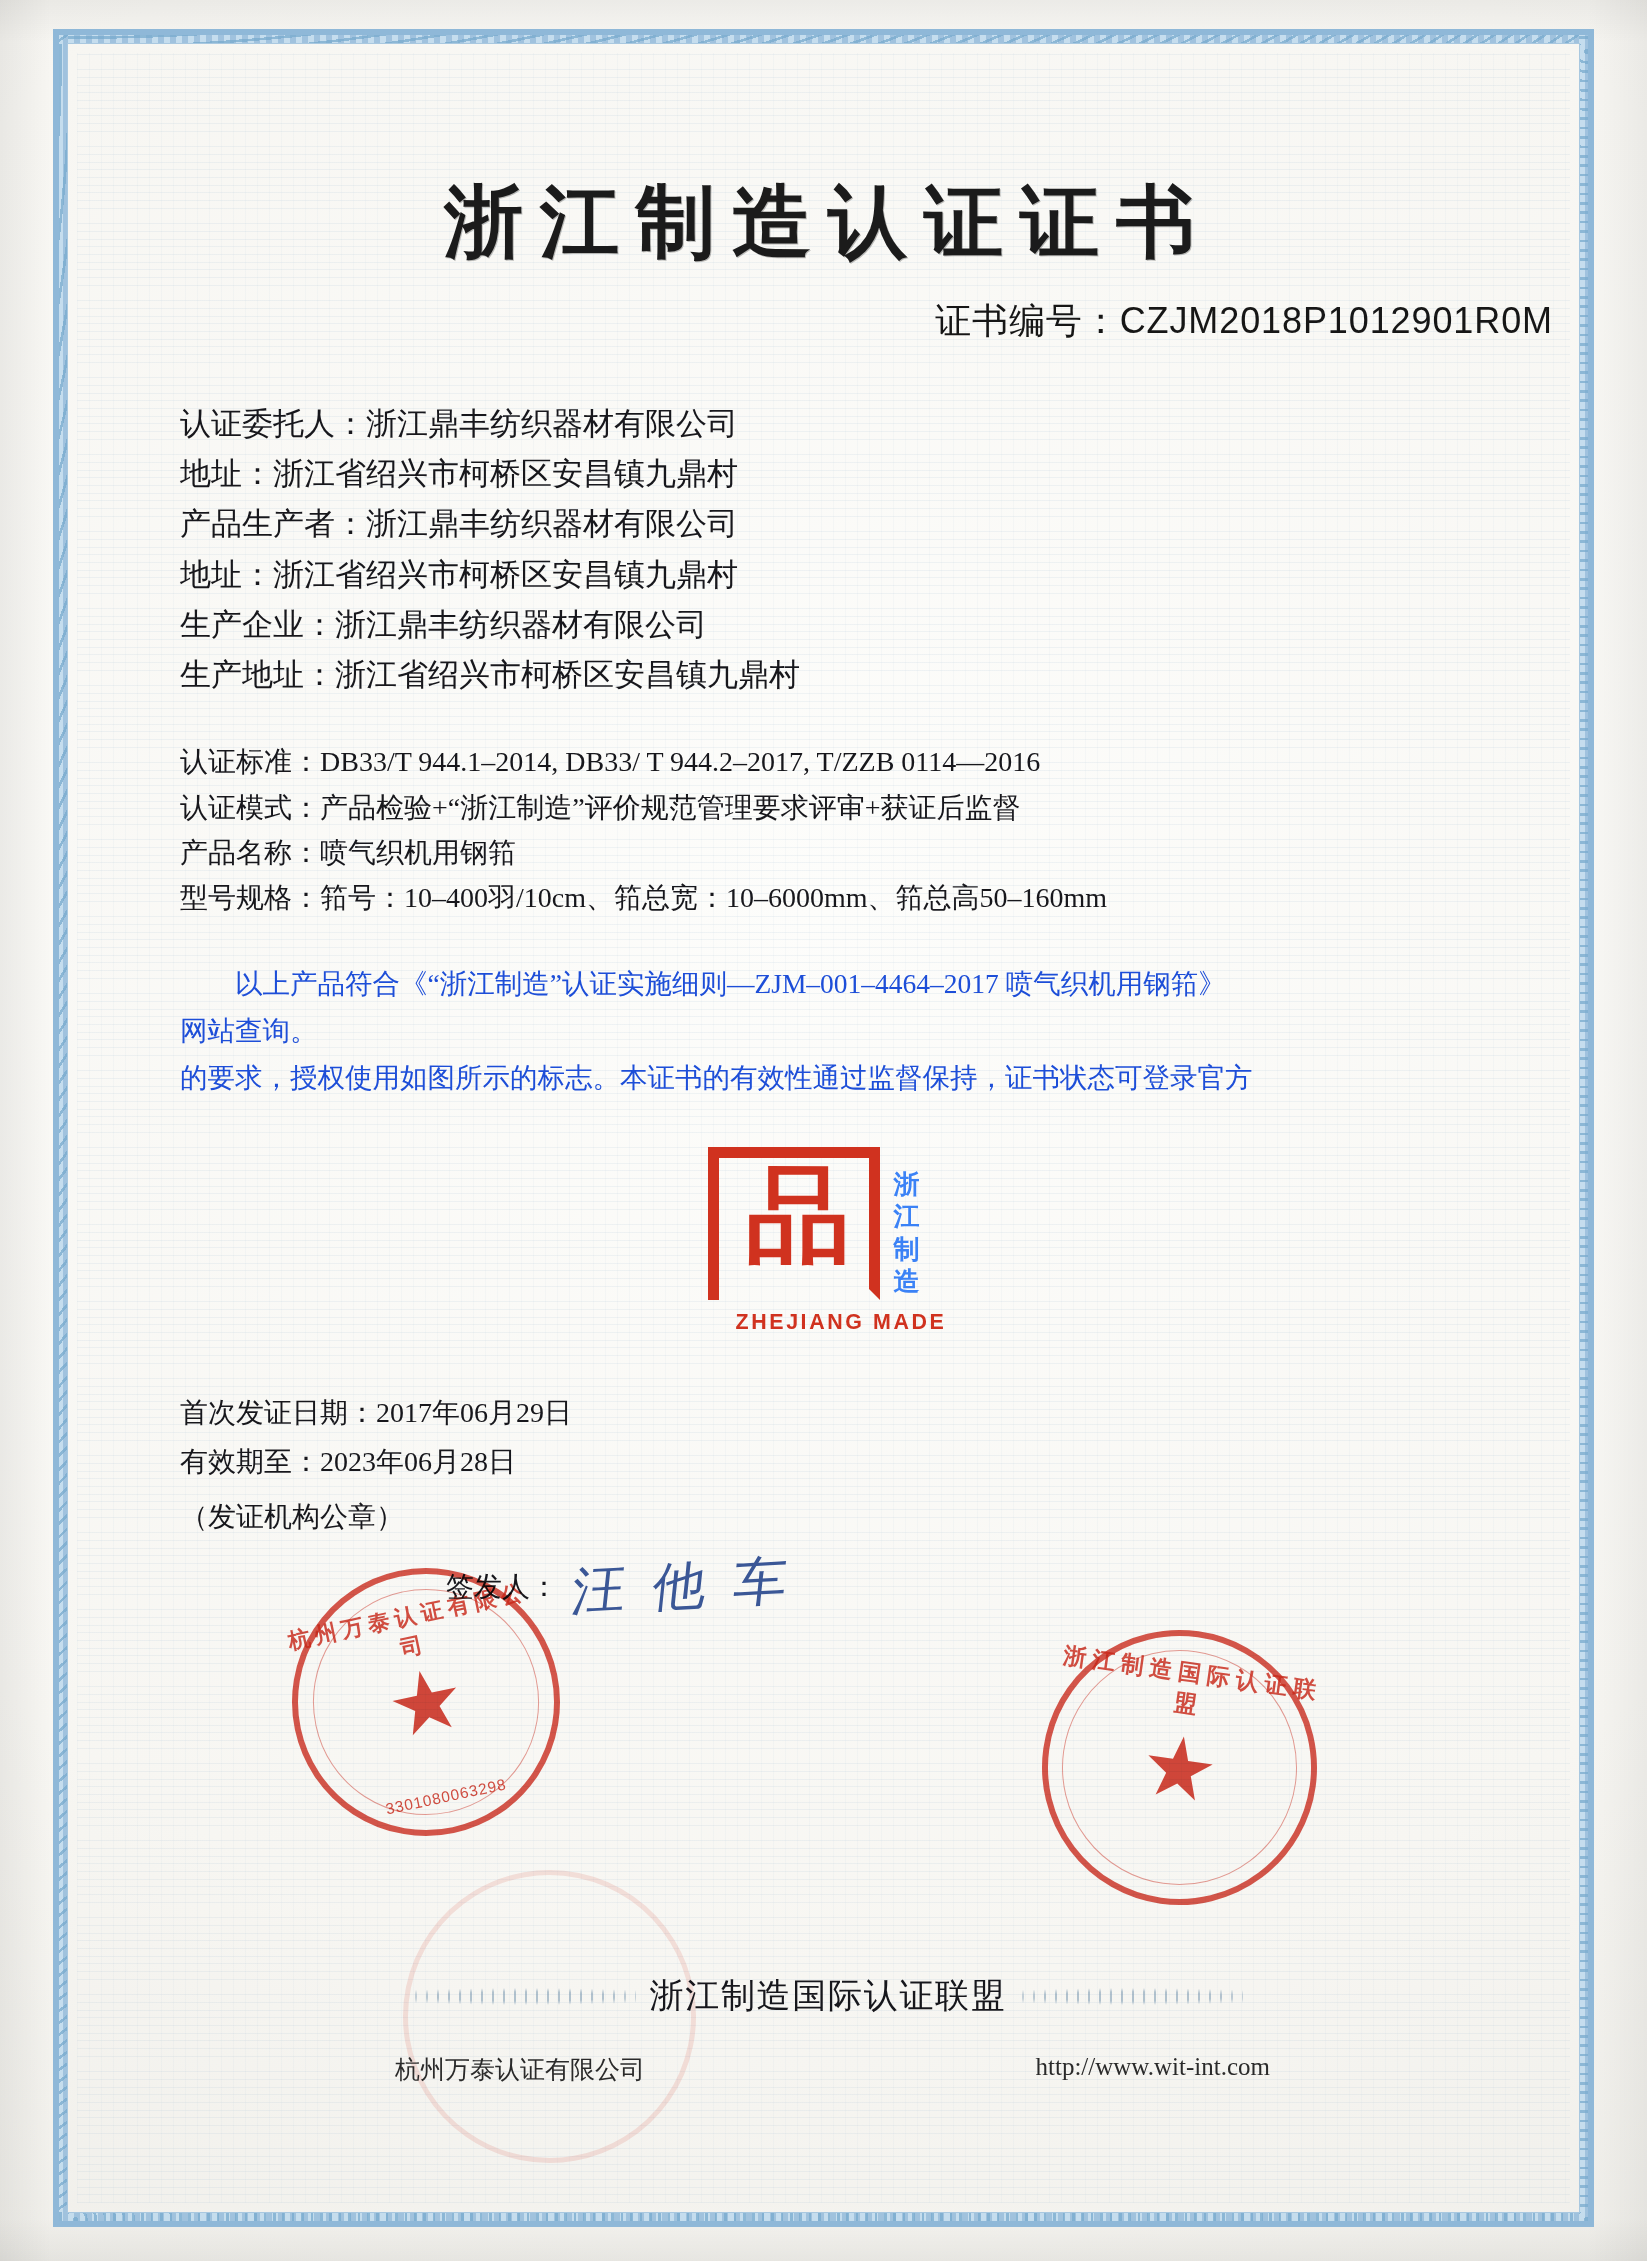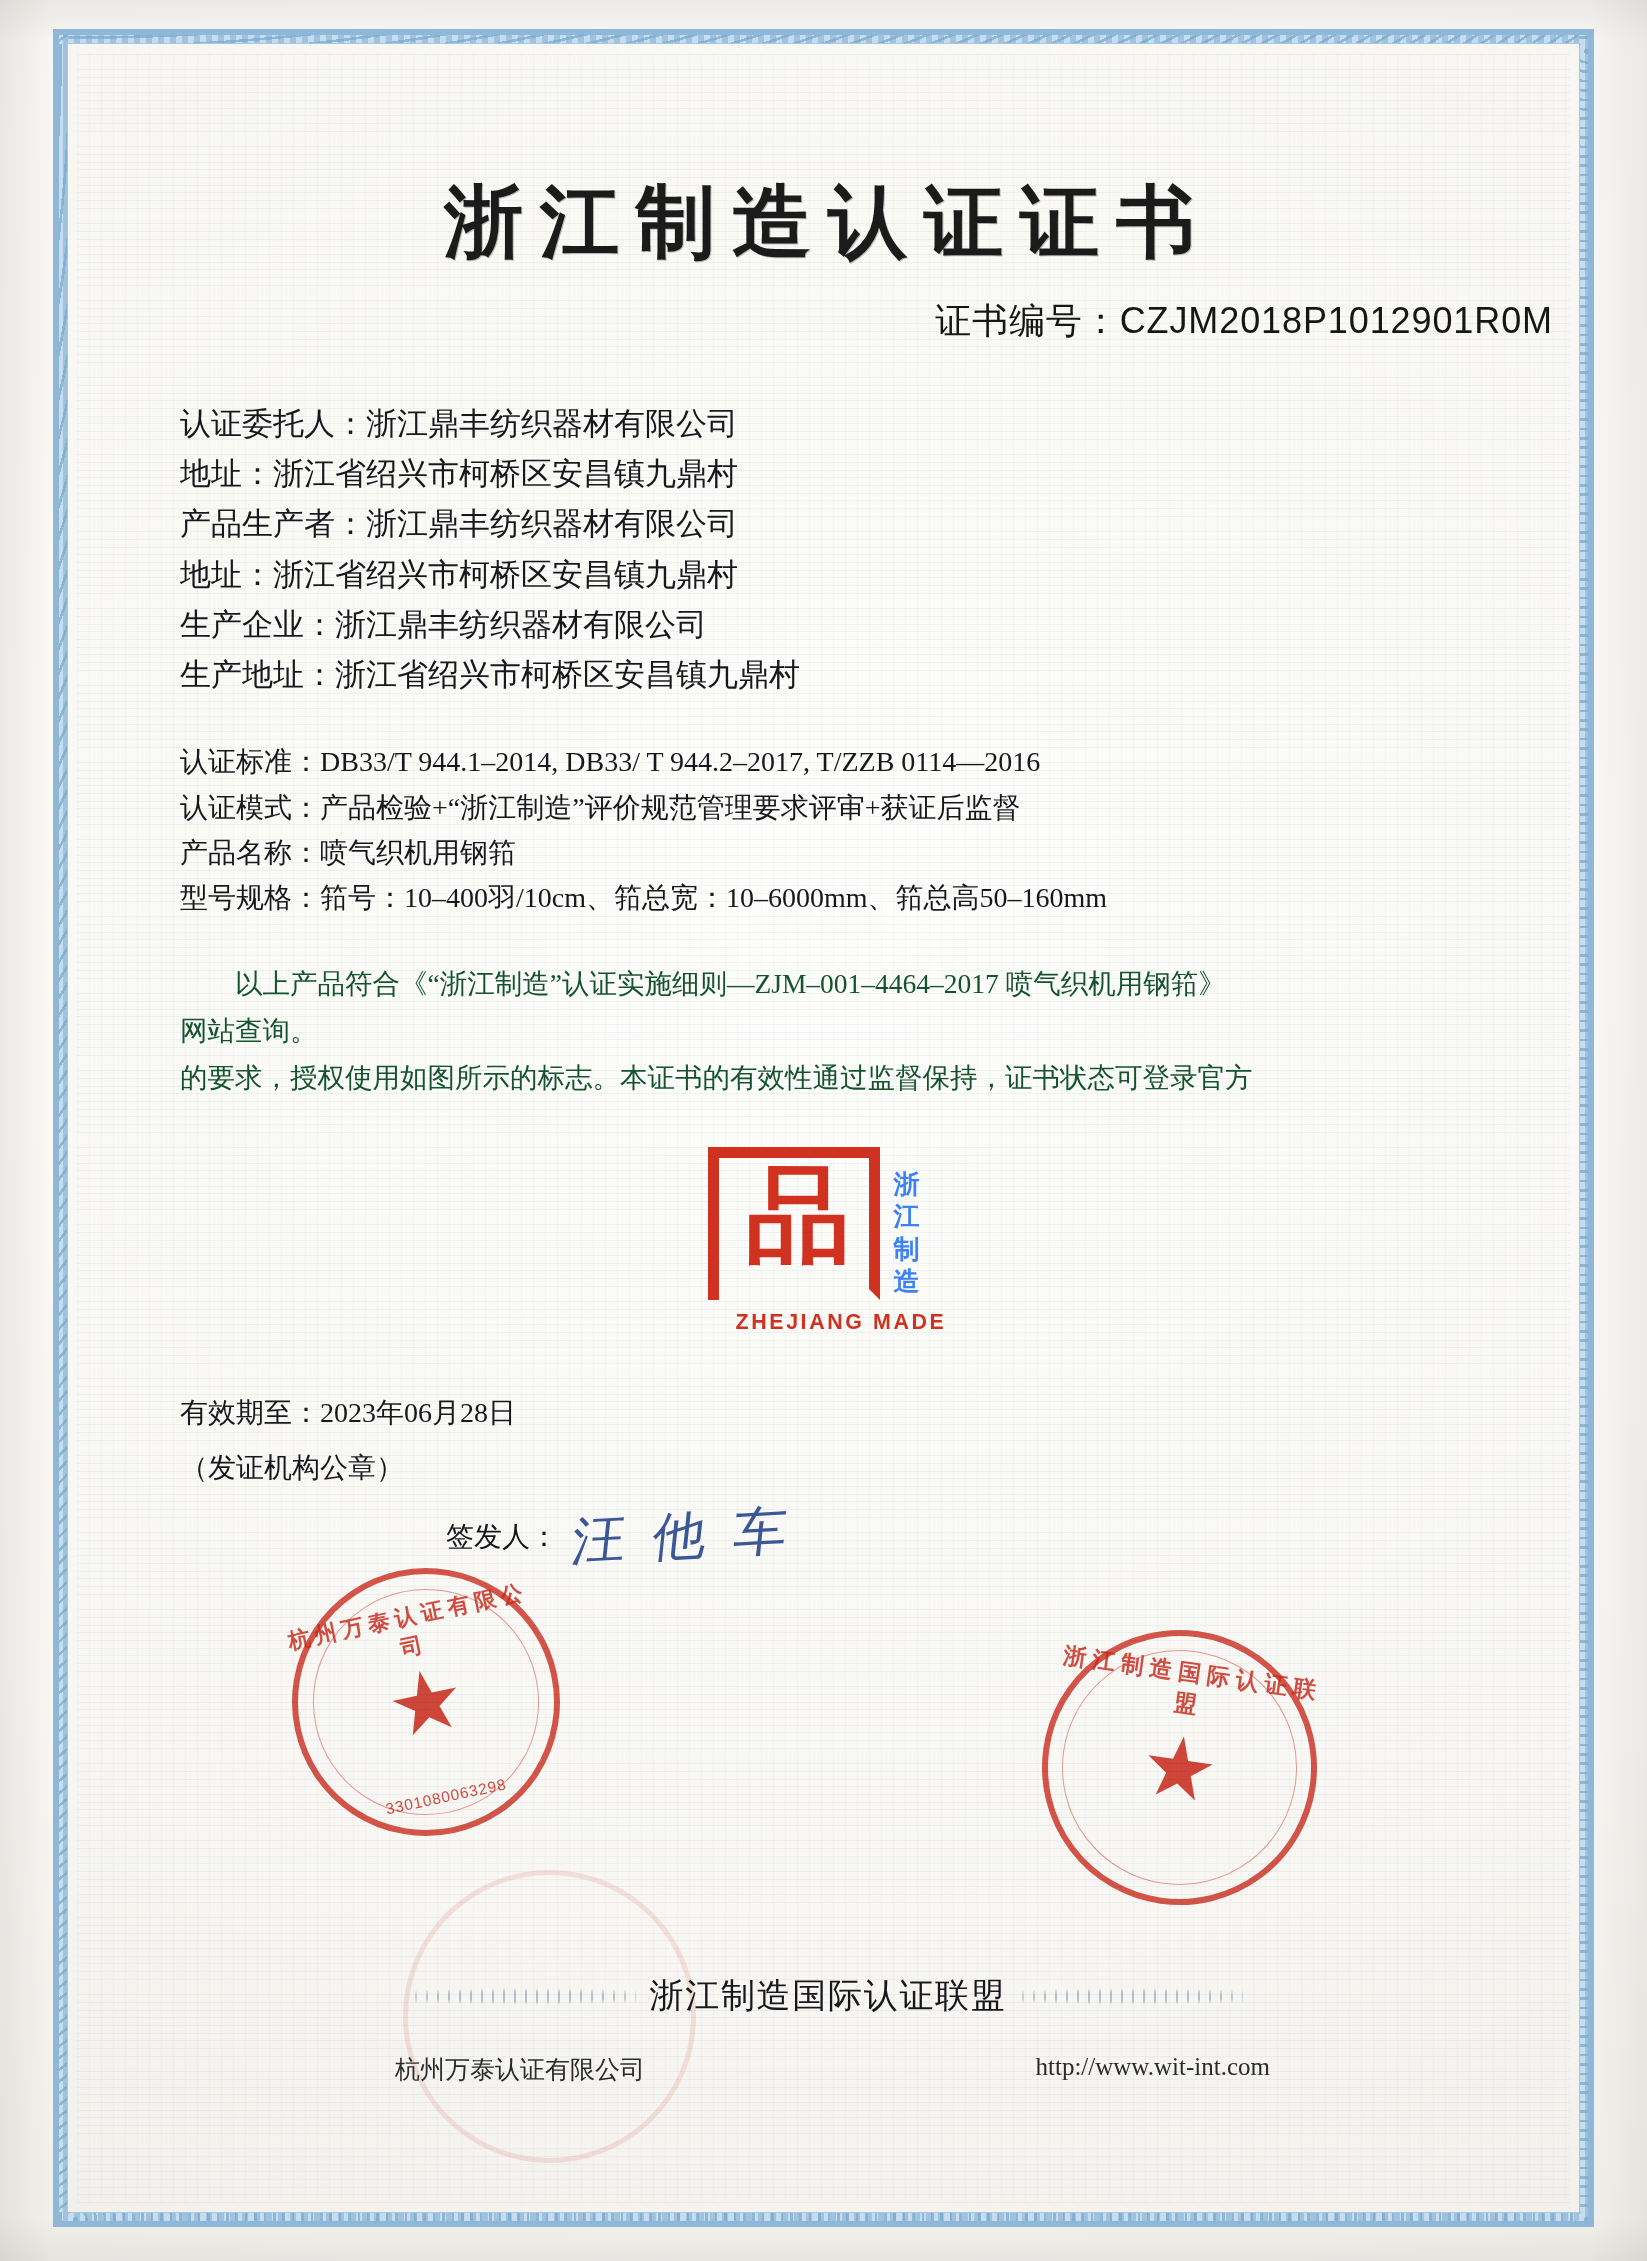--- a/index.html
+++ b/index.html
@@ -146,21 +146,21 @@
     line-height: 1.62;
     color: #17171c;
     white-space: nowrap;
   }
 
   .statement {
     margin: 39px 0 0 77px;
     width: 1287px;
     font-size: 27.5px;
     line-height: 1.72;
-    color: #14532d;
+    color: #1d4ed8;
     text-align: justify;
   }
   .statement .indent { display: inline-block; width: 55px; }
 
   
   .logo-wrap {
     margin-top: 38px;
     display: flex;
     justify-content: center;
   }
@@ -418,20 +418,23 @@
       <div class="frame"></div>
       <div class="frame2"></div>
       <div class="glyph">品</div>
       <div class="side-text">浙江制造</div>
       <div class="en">ZHEJIANG MADE</div>
     </div>
   </div>
 
   <div class="dates">
     <div>
+      <span>首次发证日期：</span><span>2017年06月29日</span>
+    </div>
+    <div>
       <span>有效期至：</span><span>2023年06月28日</span>
     </div>
     <div class="seal-note">（发证机构公章）</div>
   </div>
 
   <div class="signature-row">
     <span>签发人：</span>
     <span class="sig-script">汪 他 车</span>
   </div>
 

